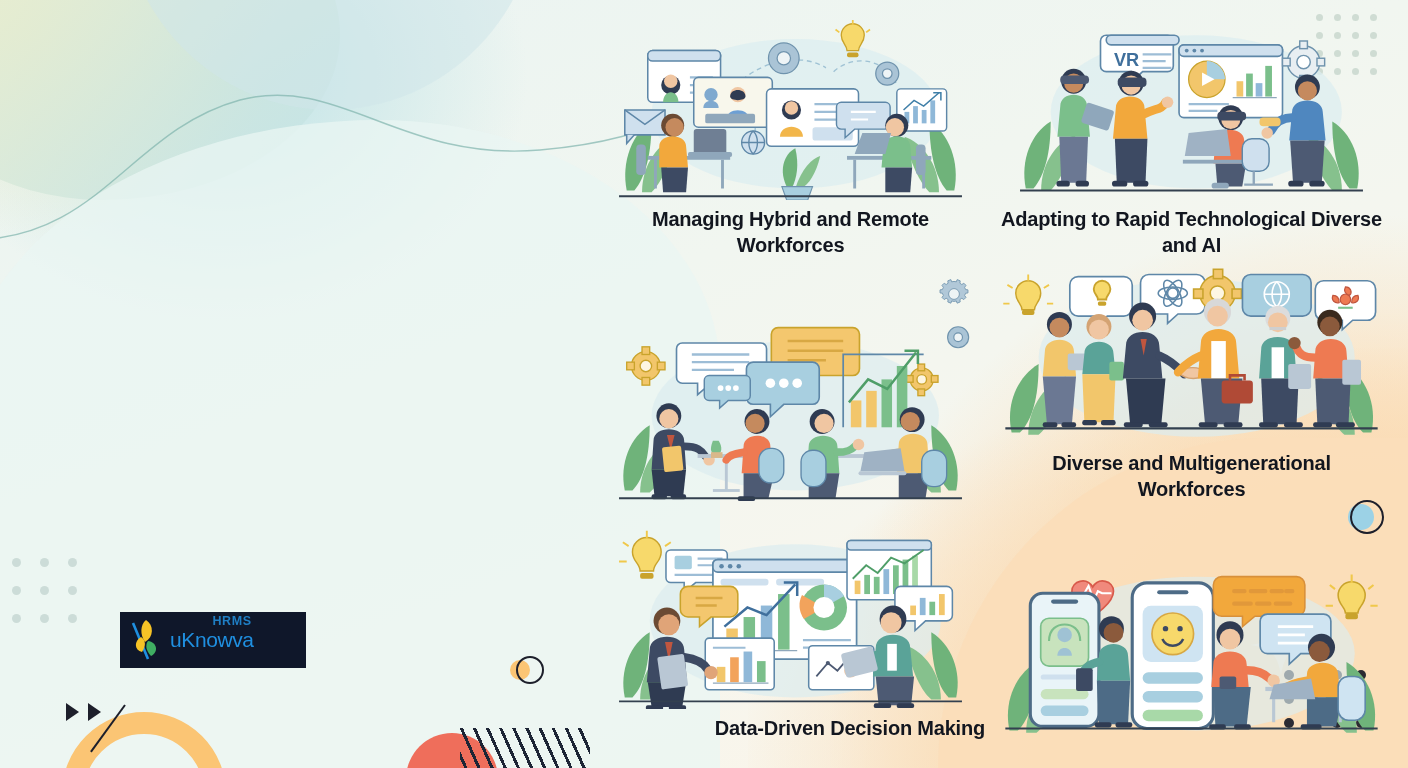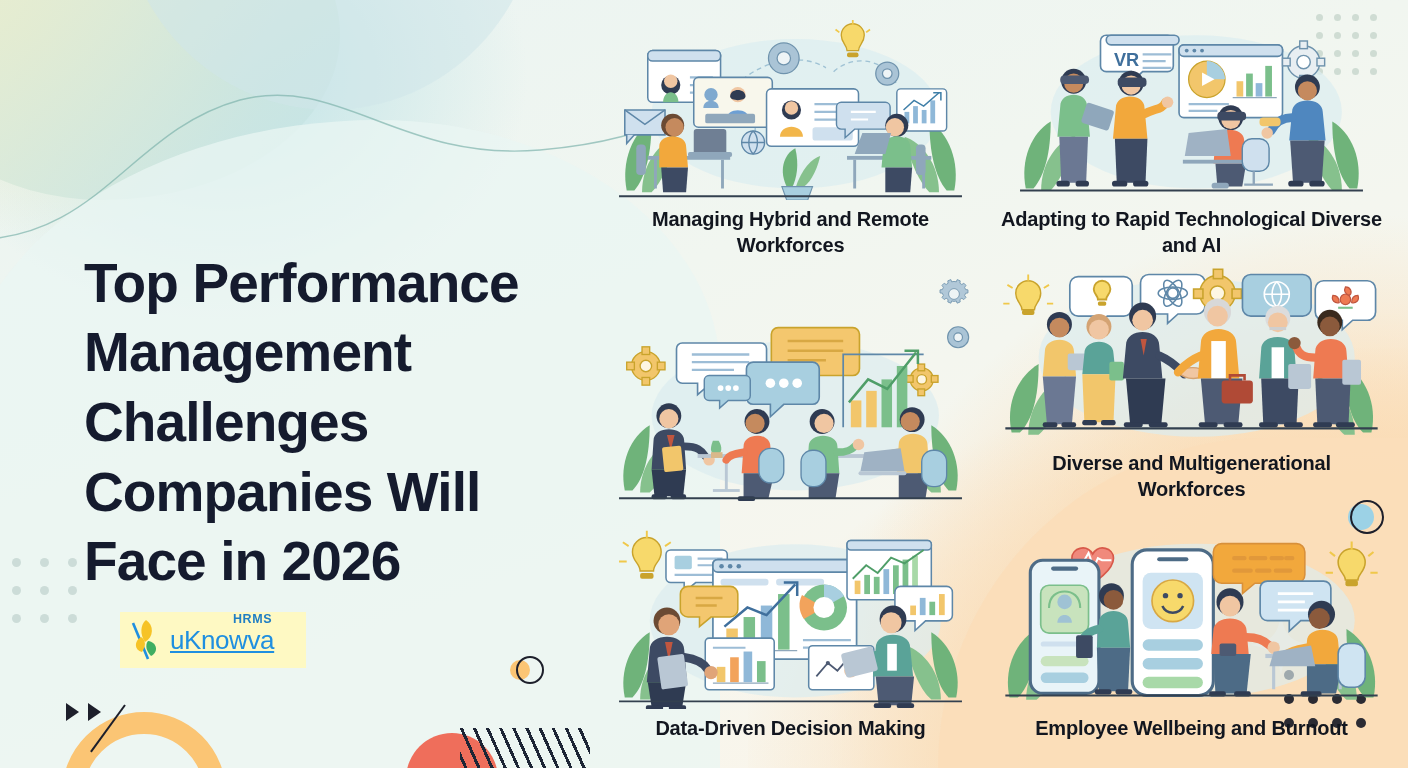--- a/index.html
+++ b/index.html
@@ -57,32 +57,32 @@
   .stripes{position:absolute;left:460px;top:728px;width:130px;height:60px;
     background:repeating-linear-gradient(66deg,#1d2535 0 3px,transparent 3px 12px);}
   .mini-ring{position:absolute;left:516px;top:656px;width:24px;height:24px;border:2px solid #1d1f2b;border-radius:50%;}
   .mini-dot{position:absolute;left:510px;top:660px;width:20px;height:20px;background:#fbc574;border-radius:50%;}
   .ring-right{position:absolute;right:24px;top:500px;width:30px;height:30px;border:2.5px solid #1d1f2b;border-radius:50%;}
   .dot-right{position:absolute;right:34px;top:504px;width:26px;height:26px;background:#9cd2e6;border-radius:50%;}
 
   
   .headline{position:absolute;left:84px;top:212px;width:520px;
     font-size:55px;line-height:1.265;font-weight:700;color:#151b2e;letter-spacing:-.9px;}
-  .logo-box{position:absolute;left:120px;top:612px;width:186px;height:56px;background:#fef9c3;
+  .logo-box{position:absolute;left:120px;top:612px;width:186px;height:56px;background:#0f172a;
     display:flex;align-items:center;padding:0 6px;box-sizing:border-box;}
   .logo-mark{position:relative;width:42px;height:46px;flex:0 0 42px;}
   .logo-txt{position:relative;margin-left:2px;}
   .logo-hrms{position:absolute;right:2px;top:-15px;font-size:12.5px;font-weight:700;color:#1f7ec4;letter-spacing:.6px;}
-  .logo-word{font-size:26px;font-weight:400;color:#1f8fe0;letter-spacing:-.4px;line-height:1;text-decoration:underline;}
+  .logo-word{font-size:21px;font-weight:400;color:#1f8fe0;letter-spacing:-.4px;line-height:1;}
 
   
   #grid{position:absolute;left:596px;top:18px;width:790px;height:724px;
     display:grid;grid-template-columns:1fr 1fr;grid-template-rows:1fr 1fr 1fr;
     column-gap:12px;row-gap:4px;}
-  .card{position:relative;display:flex;flex-direction:column;align-items:center;justify-content:flex-end;}
+  .card{position:relative;display:flex;flex-direction:column;align-items:flex-end;justify-content:flex-end;}
   .illus{position:relative;width:100%;height:182px;}
   .illus svg{display:block;width:100%;height:100%;}
   .cap{margin-top:7px;text-align:center;font-size:20px;font-weight:700;color:#12161f;line-height:1.28;letter-spacing:-.2px;}
   .gear-between{position:absolute;width:36px;height:36px;opacity:.9;}
   #gear-mid1{left:936px;top:276px;}
 </style>
 </head>
 <body>
 
 <div id="stage">
@@ -148,21 +148,20 @@
   <div class="tri" id="tri1"></div>
   <div class="tri" id="tri2"></div>
   <div class="diag-line"></div>
   <div class="red-circle"></div>
   <div class="stripes"></div>
   <div class="mini-dot"></div>
   <div class="mini-ring"></div>
   <div class="dot-right"></div>
   <div class="ring-right"></div>
 
-  <h1 class="headline">Top Performance Management Challenges Companies Will Face in 2026</h1>
 
   <div class="logo-box">
     <svg class="logo-mark" viewBox="0 0 42 46">
       <path d="M7 6 L22 42" stroke="#1f8fe0" stroke-width="2.6" fill="none"></path>
       <path d="M20 3 C28 8 28 20 19 25 C14 18 14 8 20 3Z" fill="#f6c326"></path>
       <path d="M15 20 C8 24 8 33 16 35 C20 29 20 23 15 20Z" fill="#f6c326"></path>
       <path d="M22 24 C31 25 33 35 25 39 C20 34 19 28 22 24Z" fill="#3fae62"></path>
     </svg>
     <div class="logo-txt">
       <span class="logo-hrms">HRMS</span>
@@ -911,17 +910,16 @@
             <path d="M296 110c0-15 30-15 30 0l2 22h-34Z" fill="#f2a83c"></path>
             <path d="M296 132h34l-6 28h-28Z" fill="#4d6b86"></path>
             <path d="M296 116c-12 2-18 4-22 8" stroke="#f2a83c" stroke-width="8" fill="none" stroke-linecap="round"></path>
             <path d="M264 120l36-6 4 20h-44Z" fill="#9fb2c4"></path>
             <rect x="326" y="112" width="26" height="42" rx="10" fill="#cfe4f2" stroke="#5e87a8" stroke-width="1.5"></rect>
             <rect x="290" y="158" width="20" height="5" rx="2" fill="#2f3b52"></rect>
           </g>
           <line x1="6" y1="162" x2="364" y2="162" stroke="#33404f" stroke-width="2"></line>
         </svg>
       </div>
-      <div class="cap">Employee Wellbeing and Burnout</div>
     </div>
 
   </div>
 </div>
 
 </body></html>

